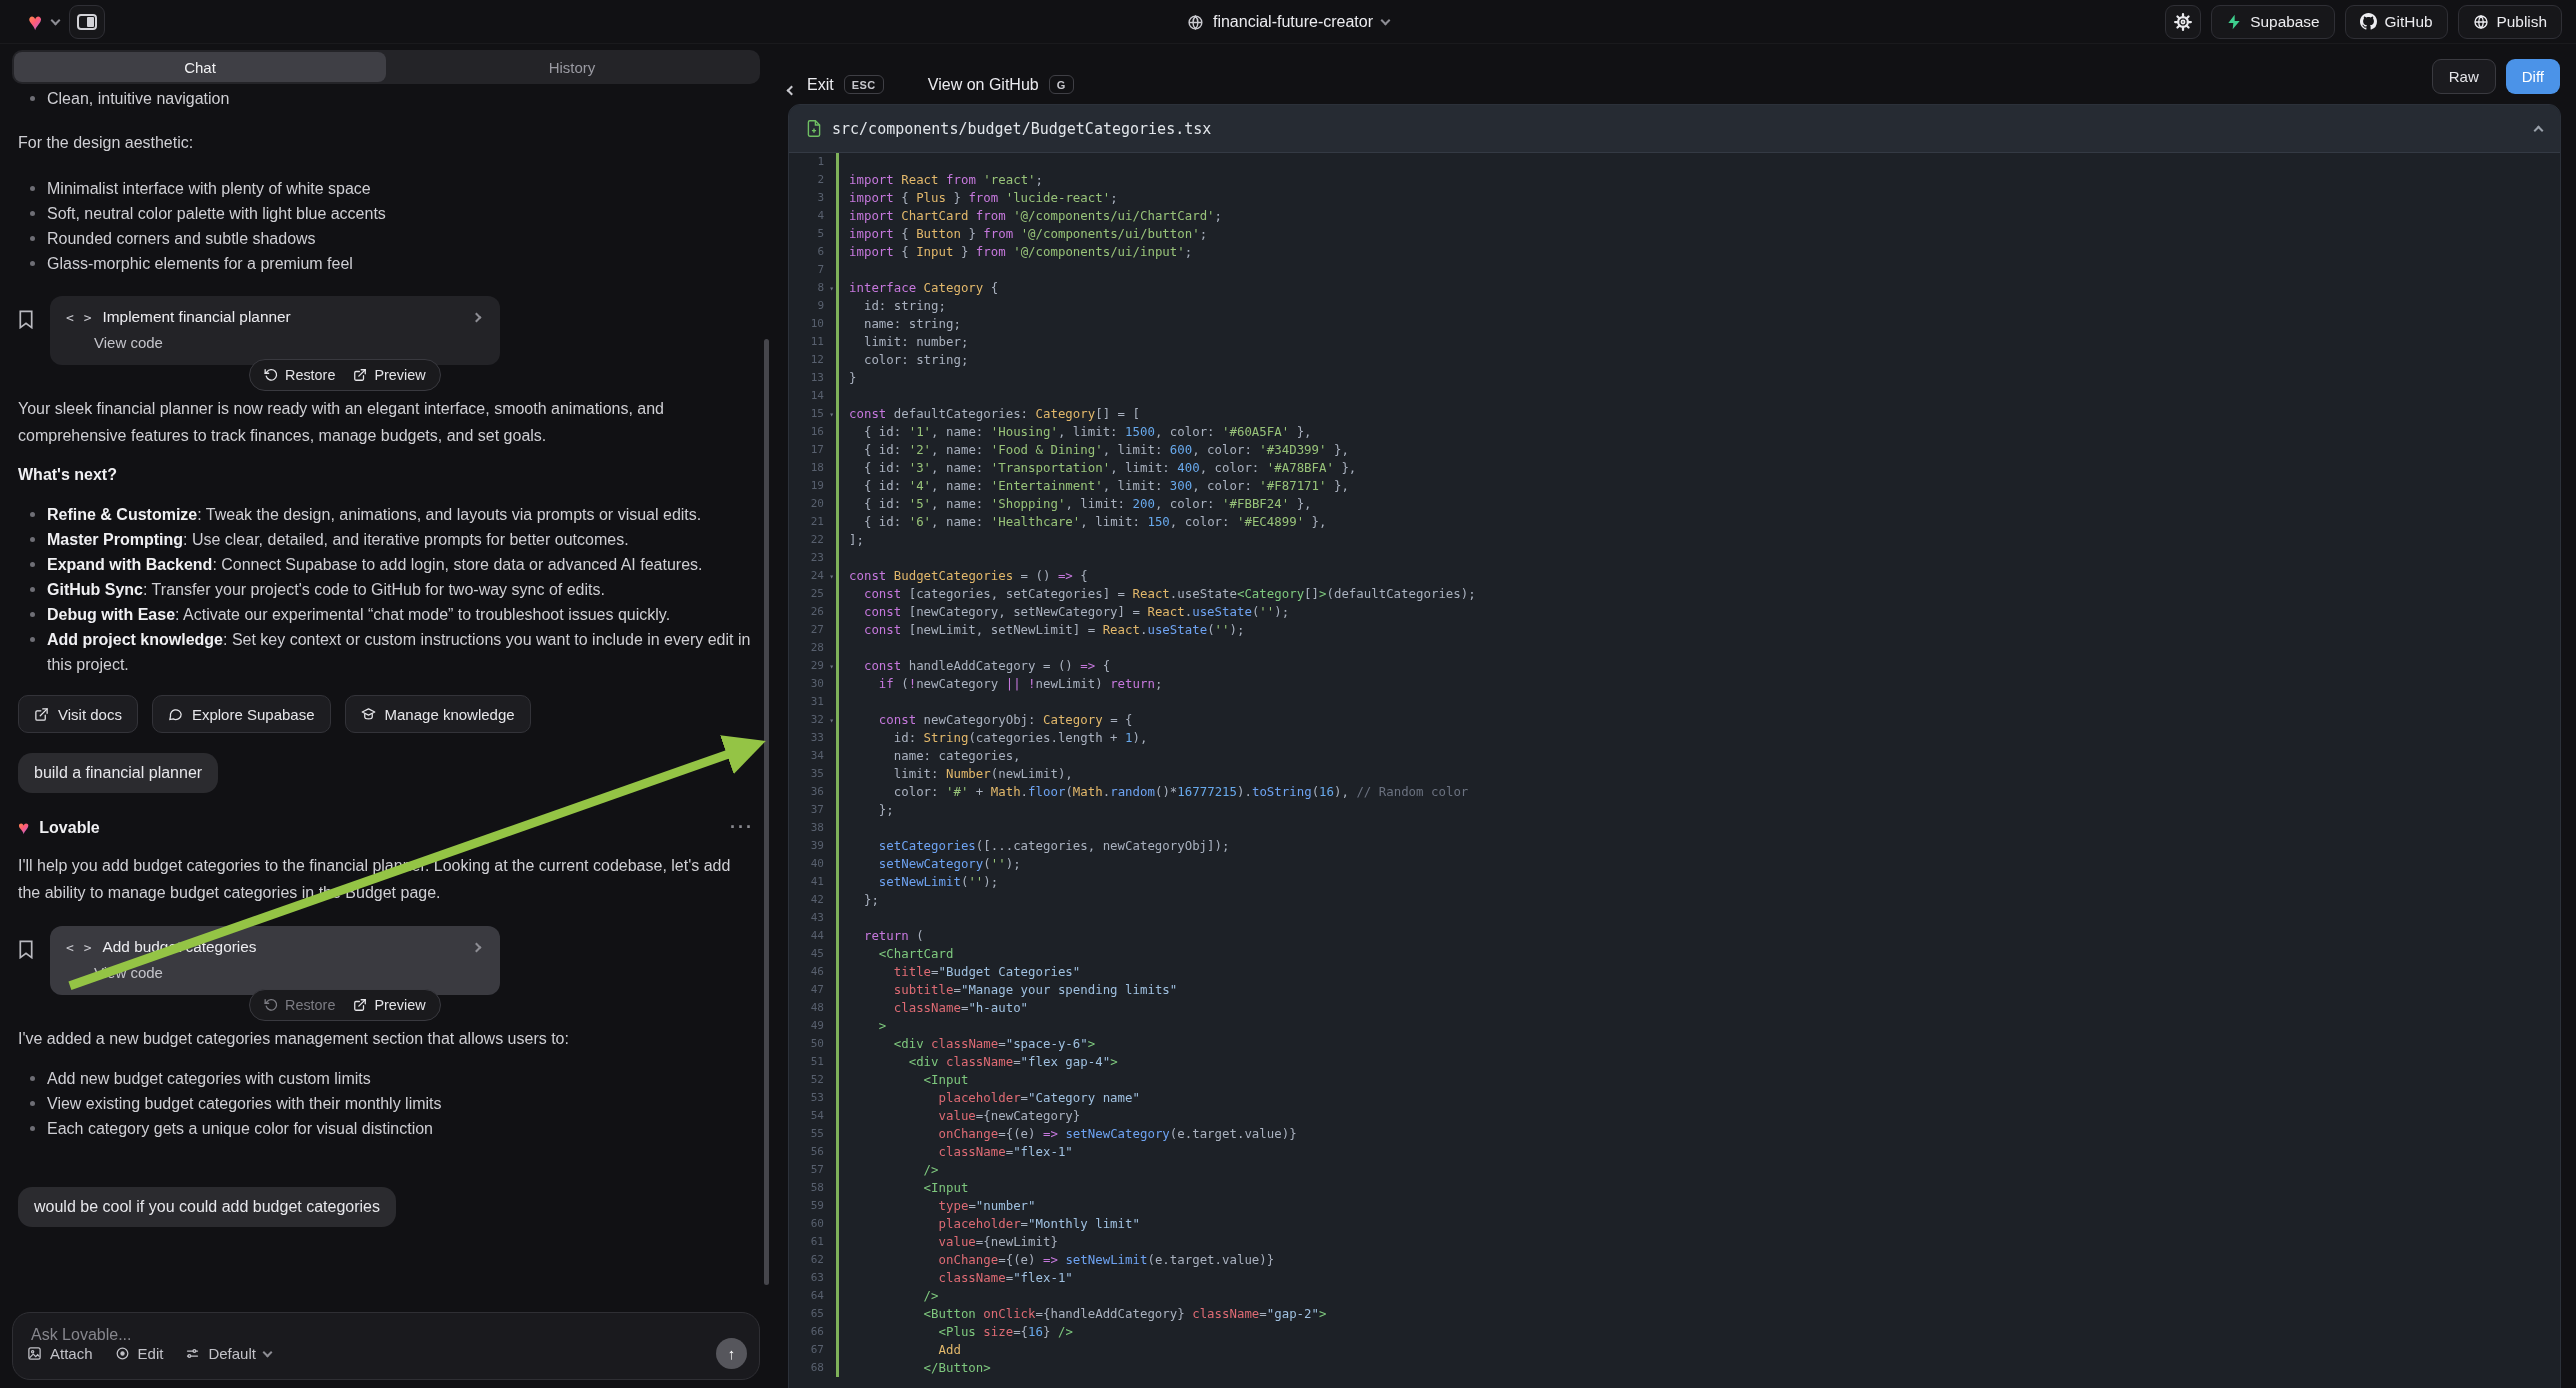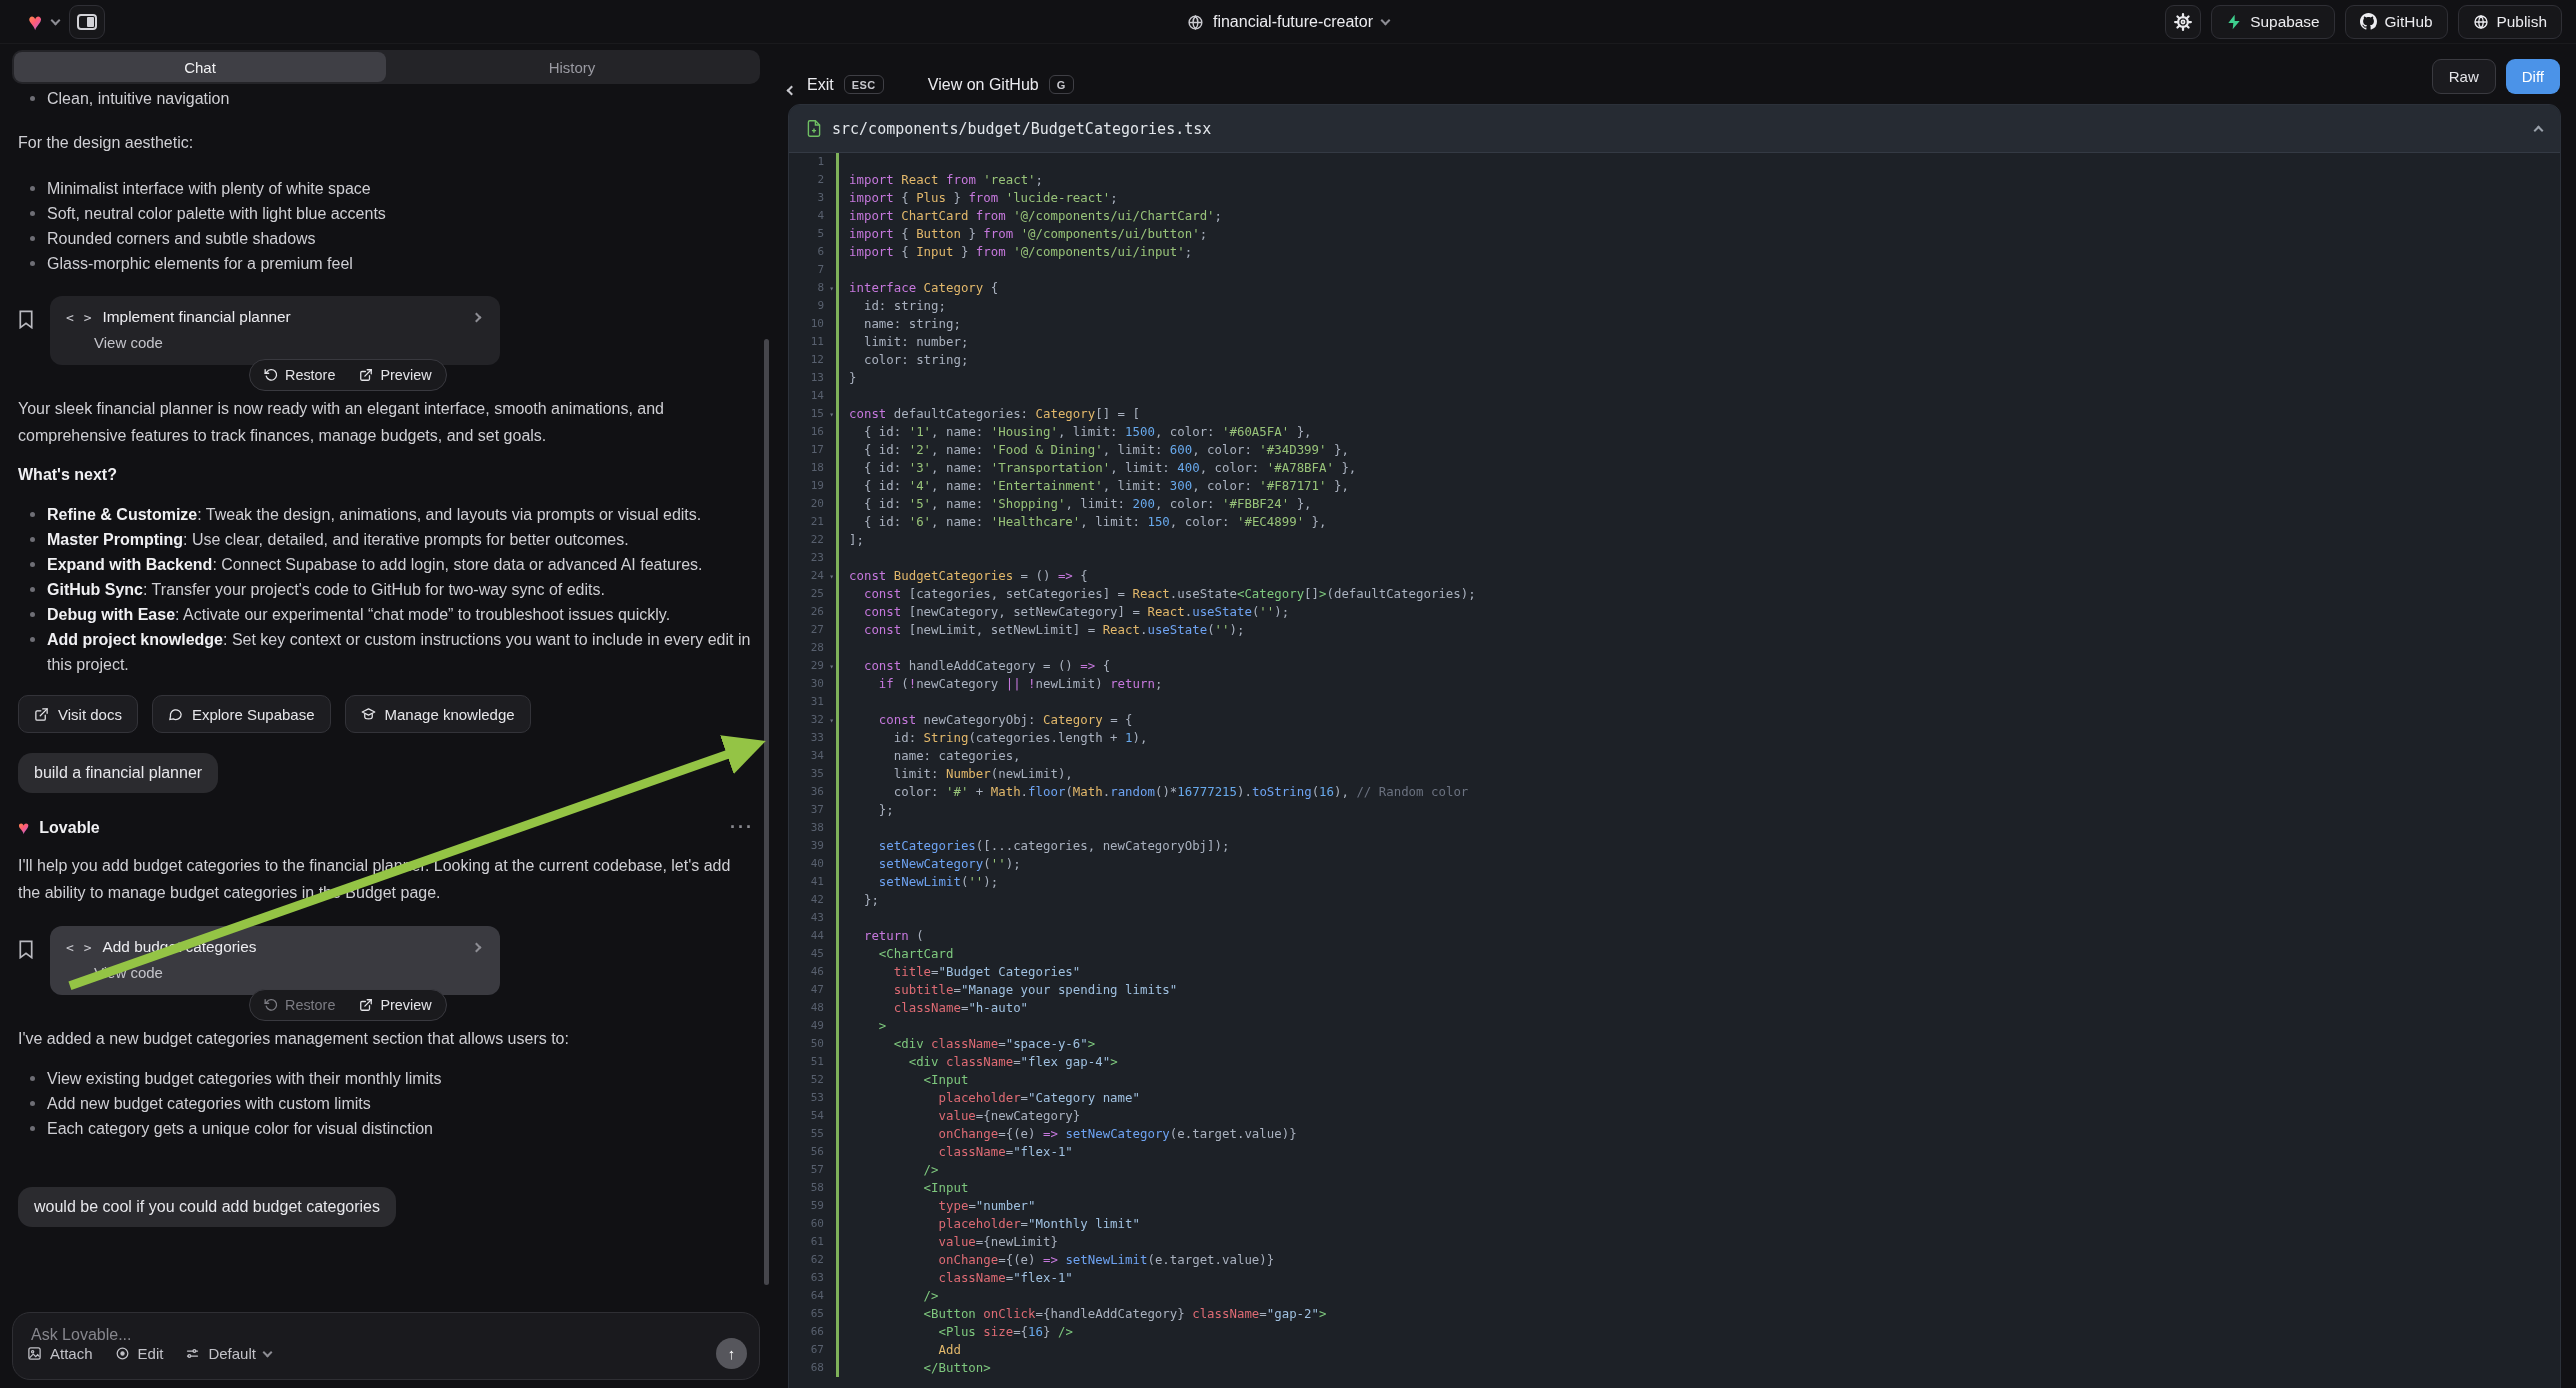--- a/index.html
+++ b/index.html
@@ -45,21 +45,21 @@
   .vwrap{display:flex;align-items:flex-start;gap:16px;margin-top:20px;margin-bottom:30px;}
   .bookmark{margin-top:14px;color:#b9b9bf;}
   .vcard{position:relative;width:450px;background:#232327;border-radius:12px;padding:12px 16px;}
   .vcard.active{background:#3a3a40;}
   .vrow1{display:flex;align-items:center;gap:10px;font-size:15.4px;color:#ececf0;}
   .codeglyph{font-family:"DejaVu Sans Mono",monospace;font-size:13px;color:#c9c9cf;letter-spacing:1px;}
   .vrow1 .chev{margin-left:auto;margin-right:4px;}
   .vrow2{margin:8px 0 2px 28px;font-size:15px;color:#c4c4ca;cursor:pointer;}
   .pill{position:absolute;left:199px;bottom:-26px;background:#房;}
   .pill{background:#1a1a1d;border:1px solid #39393f;border-radius:995px;display:flex;align-items:center;
-        padding:7px 14px;gap:24px;font-size:14.4px;color:#e4e4e8;white-space:nowrap;}
+        padding:7px 14px;gap:18px;font-size:14.4px;color:#e4e4e8;white-space:nowrap;}
   .pbtn{display:flex;align-items:center;gap:7px;cursor:pointer;}
   .pbtn.dim{color:#7c7c83;}
   .chips{display:flex;gap:14px;margin-top:18px;}
   .chip{height:38px;display:flex;align-items:center;gap:9px;background:#1d1d21;border:1px solid #333339;
         border-radius:10px;padding:0 15px;font-size:15px;color:#e6e6ea;cursor:pointer;}
   .bubble-row{display:flex;justify-content:flex-start;}
   .bubble{background:#2b2b2f;border-radius:14px;padding:11px 16px;font-size:16px;color:#e7e7eb;max-width:418px;}
   .lov-hdr{display:flex;align-items:center;gap:10px;margin-top:24px;font-size:16px;font-weight:bold;color:#f0f0f3;}
   .more{margin-left:auto;color:#8a8a90;font-size:18px;letter-spacing:2px;cursor:pointer;}
   .blist .brow{margin-top:0;}
@@ -314,25 +314,25 @@
               </span>
             </div>
           </div>
         </div>
 
         <p class="para">I've added a new budget categories management section that allows users to:</p>
 
         <div class="blist mt14">
           <div class="brow">
               <span class="dot"></span>
+              <span>Add new budget categories with custom limits</span>
+            </div>
+          <div class="brow">
+              <span class="dot"></span>
               <span>View existing budget categories with their monthly limits</span>
-            </div>
-          <div class="brow">
-              <span class="dot"></span>
-              <span>Add new budget categories with custom limits</span>
             </div>
           <div class="brow">
               <span class="dot"></span>
               <span>Each category gets a unique color for visual distinction</span>
             </div>
         </div>
 
         <div class="bubble-row mt46">
           <div class="bubble">would be cool if you could add budget categories</div>
         </div>

